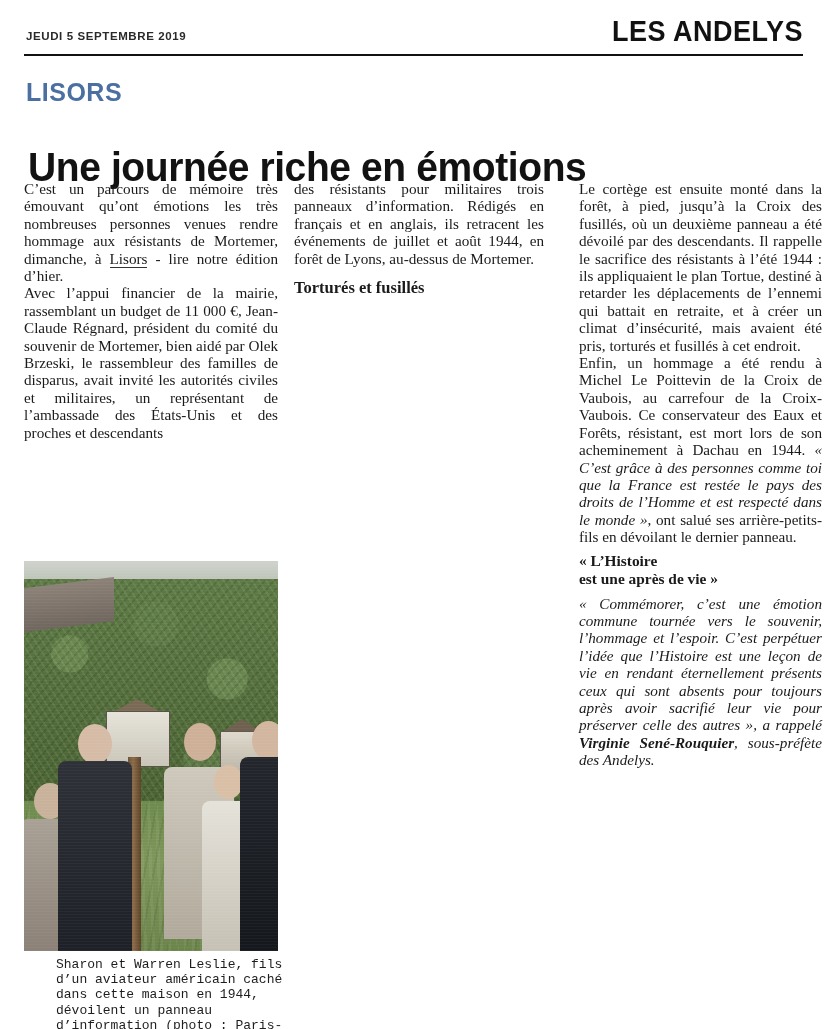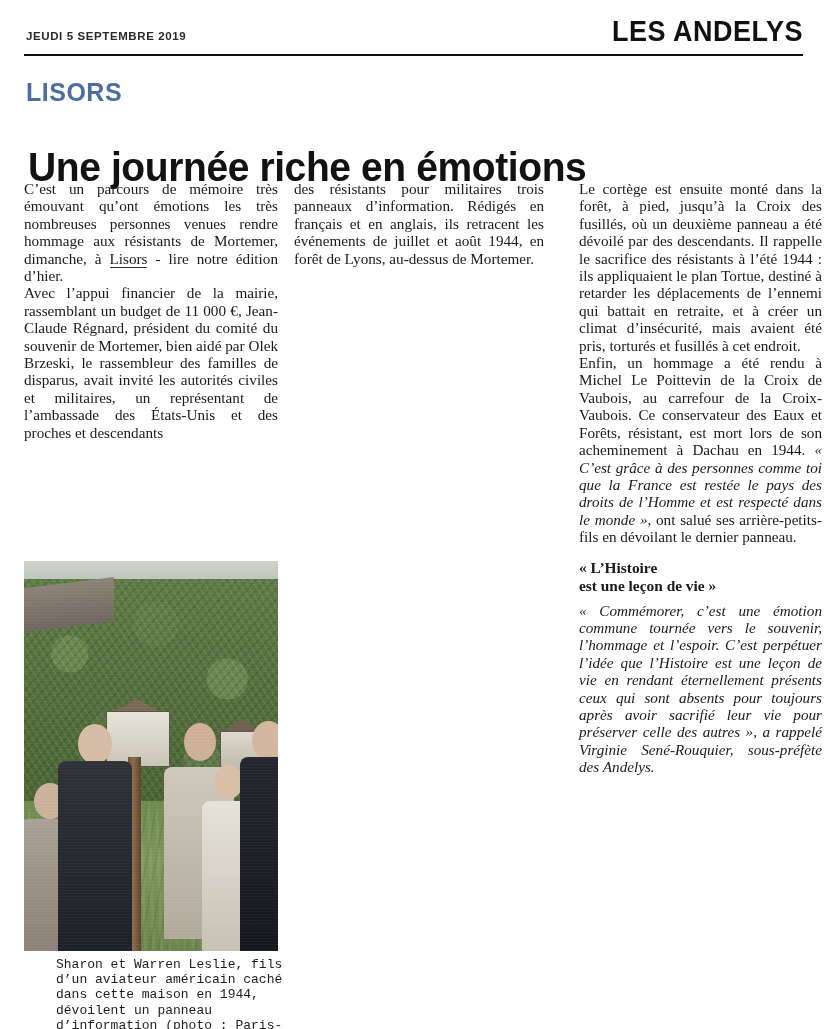--- a/index.html
+++ b/index.html
@@ -117,24 +117,24 @@
   .subhead {
     font-family: "Liberation Serif", serif;
     font-weight: bold;
     font-size: 16.5px;
     line-height: 19px;
     margin: 11px 0 7px 0;
   }
   .subhead.quote-head {
     font-size: 15.4px;
     line-height: 18px;
-    margin-top: 13px;
+    margin-top: 6px;
   }
   .ital { font-style: italic; }
-  .bold { font-weight: normal; margin-top: 6px; }
+  .bold { font-weight: bold; margin-top: 6px; }
   .underline-word {
     border-bottom: 1px solid #333;
     padding-bottom: 0px;
   }
 
   
   .photo-wrap {
     position: absolute;
     left: 0;
     top: 381px;
@@ -314,30 +314,31 @@
           <div class="photo-grain"></div>
         </div>
         <div class="caption">
           <span>Sharon et Warren Leslie, fils d’un aviateur américain caché dans cette maison en 1944, dévoilent un panneau d’information </span><span>(photo : Paris-Normandie).</span>
         </div>
       </div>
     </div>
 
     <div class="col col2">
       <p class="body">des résistants pour militaires trois panneaux d’information. Rédigés en français et en anglais, ils retracent les événements de juillet et août 1944, en forêt de Lyons, au-dessus de Mortemer.</p>
+      <h2 class="subhead">Torturés et fusillés</h2>
     </div>
 
     <div class="col col3">
       <p class="body">Le cortège est ensuite monté dans la forêt, à pied, jusqu’à la Croix des fusillés, où un deuxième panneau a été dévoilé par des descendants. Il rappelle le sacrifice des résistants à l’été 1944 : ils appliquaient le plan Tortue, destiné à retarder les déplacements de l’ennemi qui battait en retraite, et à créer un climat d’insécurité, mais avaient été pris, torturés et fusillés à cet endroit.</p>
       <p class="body">
         <span>Enfin, un hommage a été rendu à Michel Le Poittevin de la Croix de Vaubois, au carrefour de la Croix-Vaubois. Ce conservateur des Eaux et Forêts, résistant, est mort lors de son acheminement à Dachau en 1944. </span><span class="ital">« C’est grâce à des personnes comme toi que la France est restée le pays des droits de l’Homme et est respecté dans le monde »</span><span>, ont salué ses arrière-petits-fils en dévoilant le dernier panneau.</span>
       </p>
       <h2 class="subhead quote-head">
         <span>« L’Histoire</span><br>
-        <span>est une leçon de vie »</span>
+        <span>est une après de vie »</span>
       </h2>
       <p class="body quote-block">
         <span>« Commémorer, c’est une émotion commune tournée vers le souvenir, l’hommage et l’espoir. C’est perpétuer l’idée que l’Histoire est une leçon de vie en rendant éternellement présents ceux qui sont absents pour toujours après avoir sacrifié leur vie pour préserver celle des autres »</span><span>, a rappelé </span><span class="bold">Virginie Sené-Rouquier</span><span>, sous-préfète des Andelys.</span>
       </p>
     </div>
 
   </div>
 </div>
 
 </body></html>

